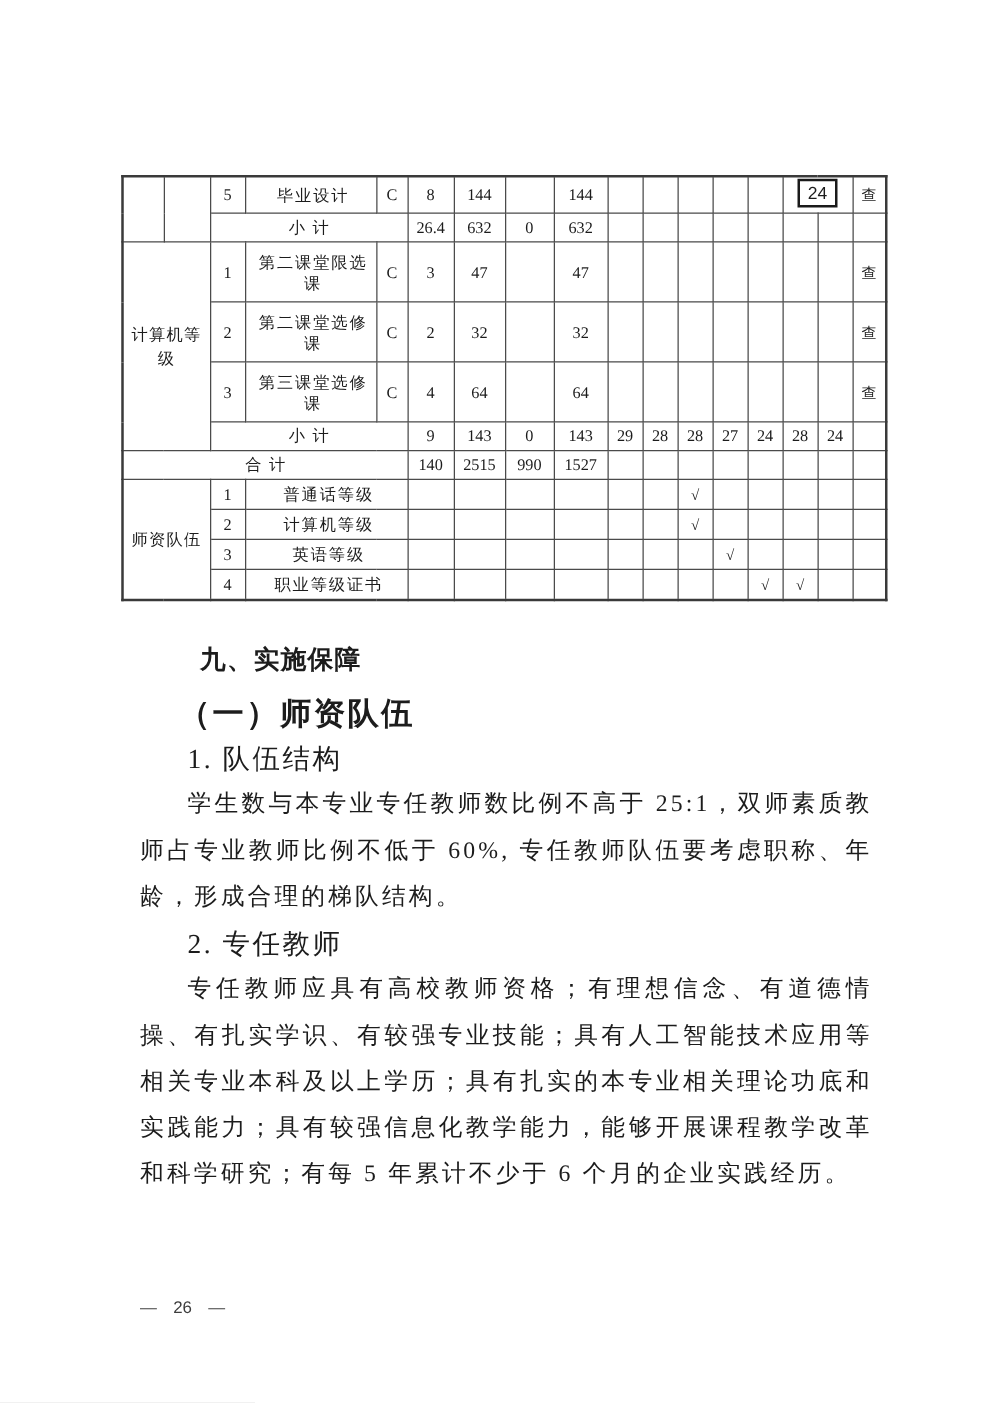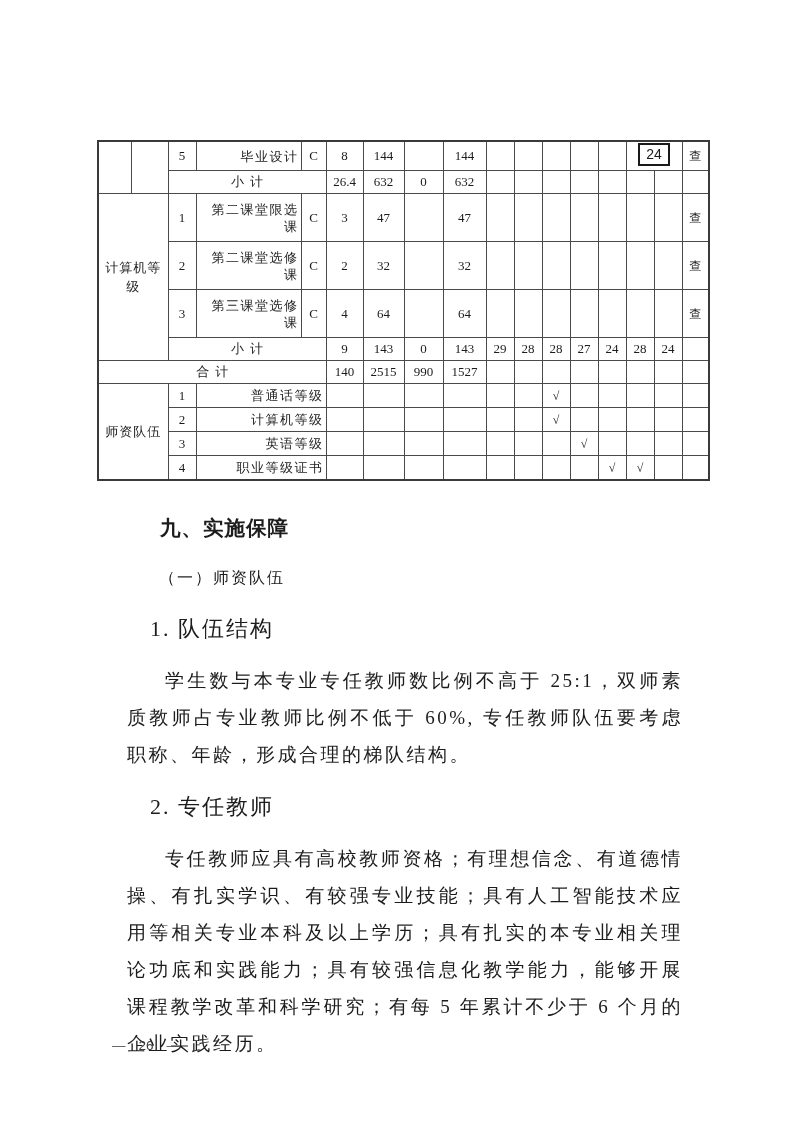--- a/index.html
+++ b/index.html
@@ -8,38 +8,38 @@
 
   
   .doc-table{position:absolute;left:97px;top:140px;border-collapse:collapse;table-layout:fixed;
              border:2px solid #3a3a3a;}
   .doc-table td{border:1px solid #4a4a4a;text-align:center;vertical-align:middle;
                 font-size:13px;padding:0;overflow:hidden;line-height:16px;}
   tr.rA td{height:26px;}
   tr.rB td{height:22px;}
   tr.rC td{height:45px;}
   tr.rH td{height:21px;}
-  td.name{text-align:right;padding:1px 2px 1px 6px;letter-spacing:1.5px;line-height:17px;}
+  td.name{text-align:center;padding:1px 2px 1px 6px;letter-spacing:1.5px;line-height:17px;}
   td.cat{letter-spacing:1px;line-height:19px;padding:0 2px;}
   td.sublabel{letter-spacing:6px;text-indent:6px;}
   td.view{font-size:12px;}
   td.mark{font-size:12px;}
   .box24{display:inline-block;border:2px solid #1a1a1a;background:#fff;
          font-family:"Liberation Sans","DejaVu Sans",sans-serif;font-size:14px;
          line-height:19px;padding:0 6px;transform:translateY(-2px);letter-spacing:0;}
 
   
   .content{position:absolute;left:112px;top:501px;width:586px;}
   .h2{font-family:"Liberation Sans","DejaVu Sans",sans-serif;font-weight:700;
       font-size:20.5px;line-height:34px;text-indent:38px;letter-spacing:1px;margin:10px;}
-  .h3{font-weight:400;font-size:16px;line-height:33px;text-indent:31px;
-      letter-spacing:2px;margin:16px;}
+  .h3{font-weight:700;font-size:25px;line-height:33px;text-indent:31px;
+      letter-spacing:2px;margin:0;}
   .item-title{font-size:22px;line-height:37px;text-indent:38px;letter-spacing:2px;margin:0;}
   .para{font-size:19px;line-height:37px;text-indent:2em;letter-spacing:2.5px;
-        text-align:justify;margin:15px;}
+        text-align:justify;margin:0;}
 
   
   .footer{position:absolute;left:112px;top:1038px;display:flex;align-items:center;gap:13px;
           font-family:"Liberation Sans","DejaVu Sans",sans-serif;font-size:13.5px;color:#3d3d3d;}
   .footer .dash{letter-spacing:0;color:#555;}
 </style>
 </head>
 <body>
 
 <div class="page">

